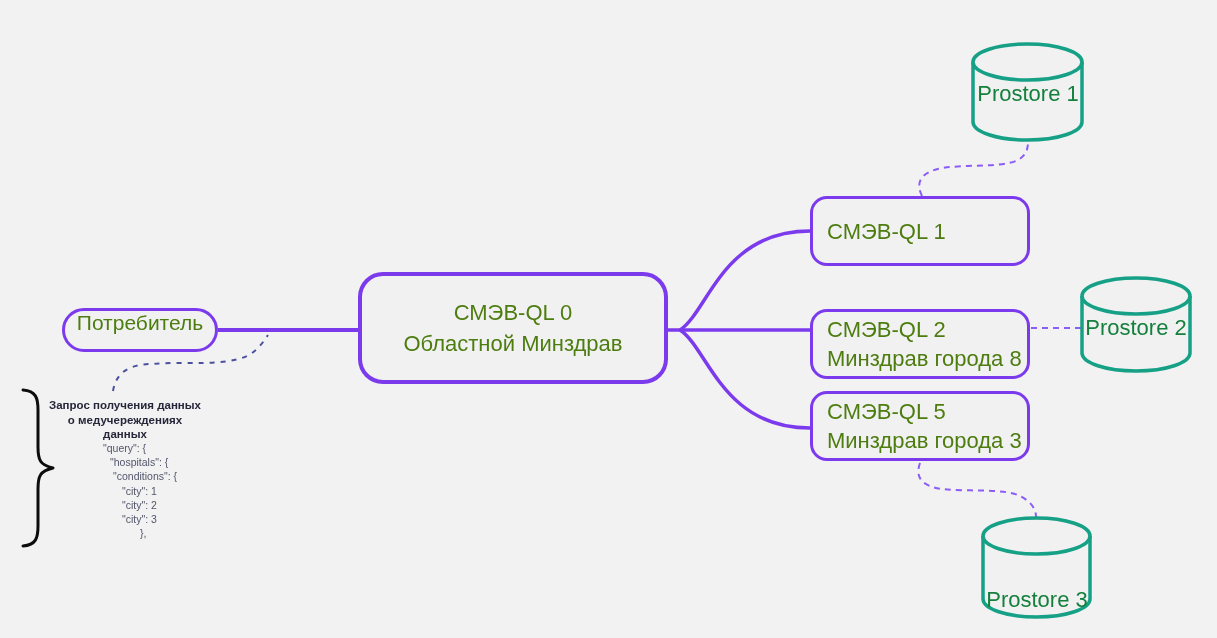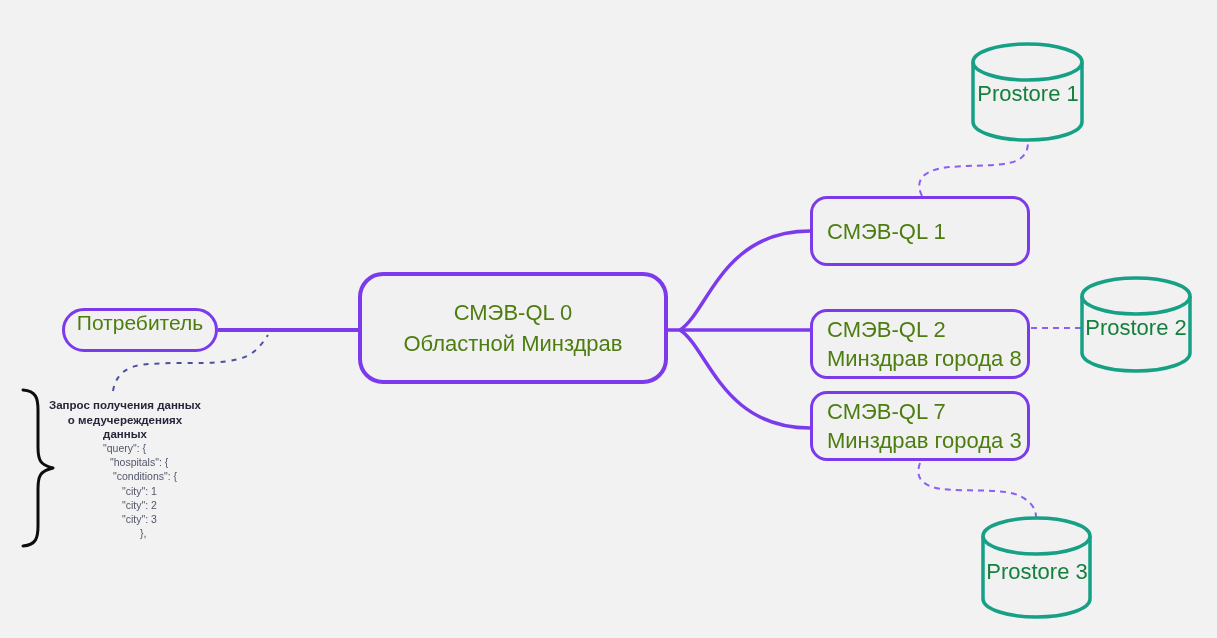--- a/index.html
+++ b/index.html
@@ -46,21 +46,21 @@
   .node-city-2{top:309px;}
   .node-city-3{top:391px;}
   .db-label{
     position:absolute;
     width:150px;
     text-align:center;
     font-size:22px;color:#15803d;
   }
   .db-label-1{left:953px;top:81px;}
   .db-label-2{left:1061px;top:315px;}
-  .db-label-3{left:962px;top:559px;}
+  .db-label-3{left:962px;top:587px;}
   .annot-title{
     position:absolute;left:45px;top:398px;width:160px;
     text-align:center;
     font-size:11.5px;font-weight:bold;line-height:14.5px;
     color:#26263a;
   }
   .annot-code{
     position:absolute;left:40px;top:441px;width:200px;
     font-size:10.5px;line-height:14.2px;
     color:#53566b;
@@ -118,21 +118,21 @@
   </div>
 
   <div class="node node-city node-city-1">
     <span>СМЭВ-QL 1</span>
   </div>
   <div class="node node-city node-city-2">
     <span>СМЭВ-QL 2</span>
     <span>Минздрав города 8</span>
   </div>
   <div class="node node-city node-city-3">
-    <span>СМЭВ-QL 7</span>
+    <span>СМЭВ-QL 5</span>
     <span>Минздрав города 3</span>
   </div>
 
   <div class="db-label db-label-1">Prostore 1</div>
   <div class="db-label db-label-2">Prostore 2</div>
   <div class="db-label db-label-3">Prostore 3</div>
 
   <div class="annot-title">
     <div>Запрос получения данных</div>
     <div>о медучереждениях</div>

